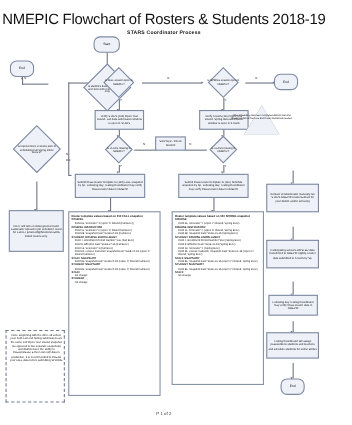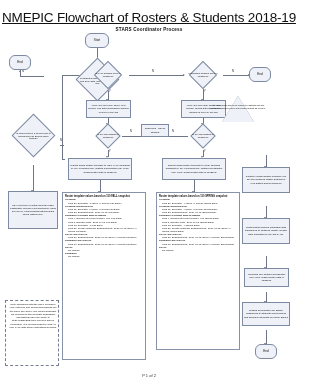--- a/index.html
+++ b/index.html
@@ -1,21 +1,21 @@
 <!DOCTYPE html>
 <html><head>
 <meta charset="utf-8">
 <style>
   html,body{margin:0;padding:0;background:#ffffff;}
   body{width:298px;height:386px;position:relative;overflow:hidden;
        font-family:"Liberation Sans","DejaVu Sans",sans-serif;color:#111;}
 
   
   #title{position:absolute;left:0;top:10px;width:298px;text-align:center;
-         font-size:13.5px;font-weight:400;letter-spacing:-0.2px;white-space:nowrap;text-decoration:underline;}
+         font-size:13.5px;font-weight:400;letter-spacing:-0.2px;white-space:nowrap;}
   #subtitle{position:absolute;left:0;top:27px;width:298px;text-align:center;
             font-size:4.6px;font-weight:bold;letter-spacing:0.2px;}
   #pagenum{position:absolute;left:0;top:373px;width:298px;text-align:center;
            font-size:4px;color:#333;}
 
   
   .node{position:absolute;box-sizing:border-box;background:#eef1f7;
         border:0.5px solid #7e8aa2;display:flex;align-items:center;
         justify-content:center;text-align:center;overflow:hidden;}
   .rect{border-radius:0px;}

